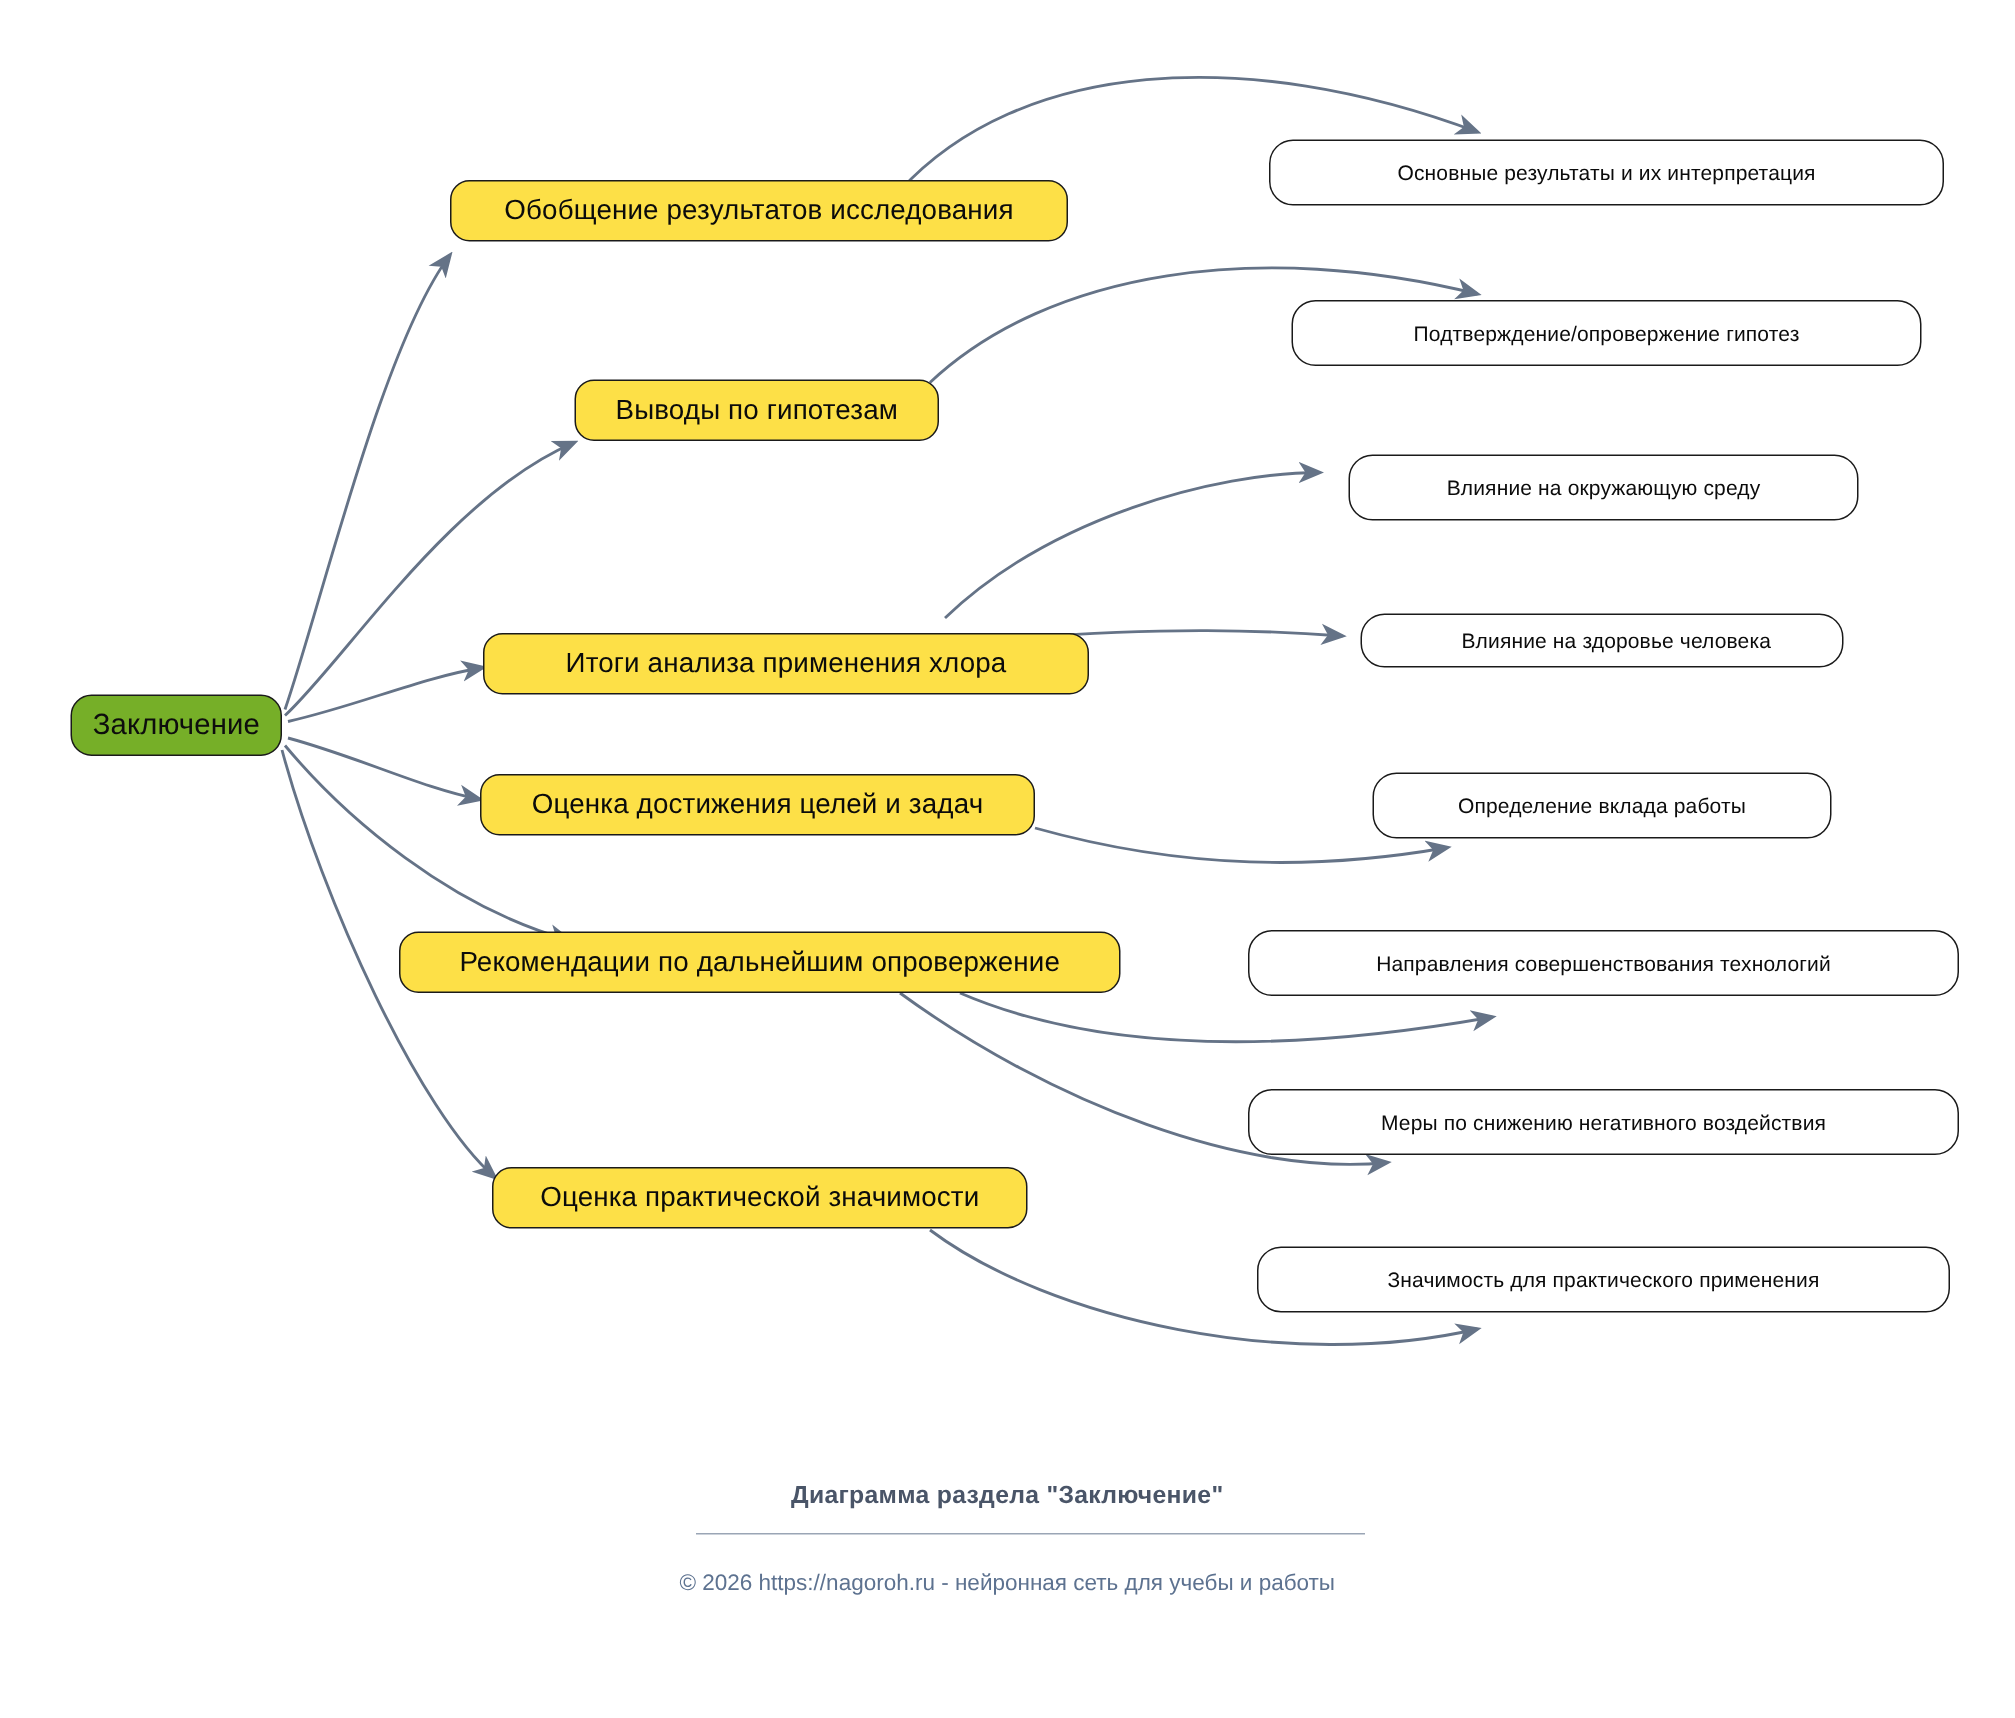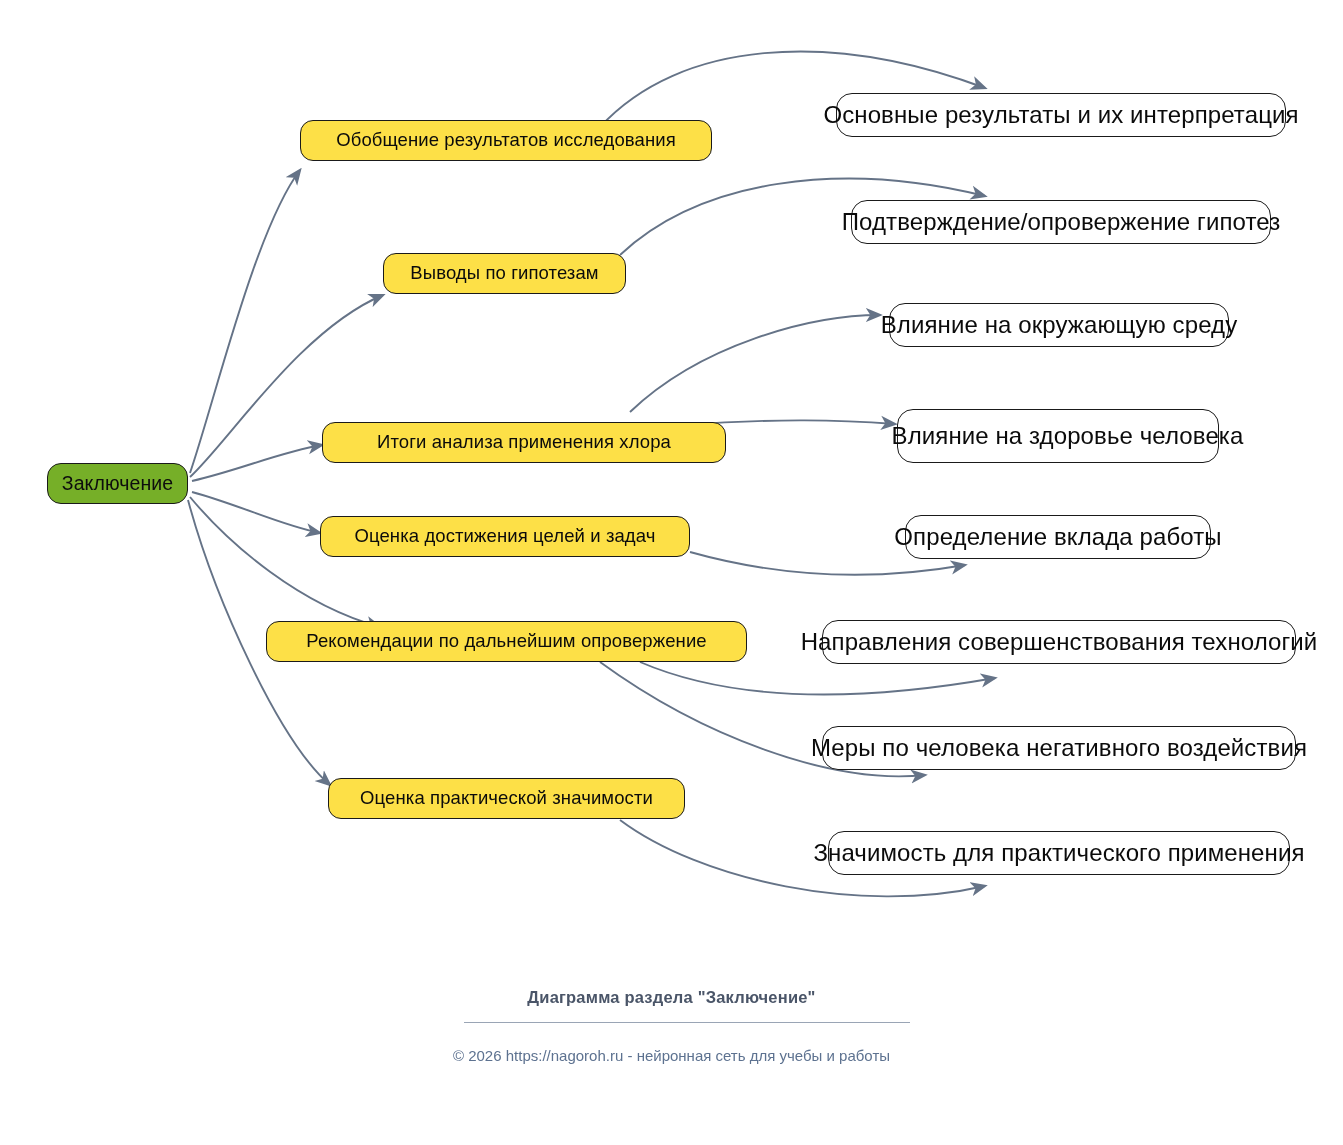--- a/index.html
+++ b/index.html
@@ -52,22 +52,23 @@
     background: #fde047;
     border: 1.6px solid #1a1a1a;
     color: #0b0b0b;
     font-size: 18.5px;
     border-radius: 13px;
   }
   .node-leaf {
     background: #ffffff;
     border: 1.7px solid #1a1a1a;
     color: #0b0b0b;
-    font-size: 24px;
+    font-size: 14px;
     border-radius: 16px;
+    margin-left: 10px;
   }
   .footer {
     position: absolute;
     left: 0;
     width: 1343px;
     text-align: center;
   }
   .footer-title {
     top: 988px;
     font-size: 16.5px;
@@ -152,34 +153,34 @@
   </div>
 
   <div class="node node-leaf" style="left:851px; top:200px; width:420px; height:44px;">
     <span class="node-label">Подтверждение/опровержение гипотез</span>
   </div>
 
   <div class="node node-leaf" style="left:889px; top:303px; width:340px; height:44px;">
     <span class="node-label">Влияние на окружающую среду</span>
   </div>
 
-  <div class="node node-leaf" style="left:897px; top:409px; width:322px; height:54px;padding-left:19px;">
+  <div class="node node-leaf" style="left:897px; top:409px; width:322px; height:36px;padding-left:19px;">
     <span class="node-label">Влияние на здоровье человека</span>
   </div>
 
   <div class="node node-leaf" style="left:905px; top:515px; width:306px; height:44px;">
     <span class="node-label">Определение вклада работы</span>
   </div>
 
   <div class="node node-leaf" style="left:822px; top:620px; width:474px; height:44px;">
     <span class="node-label">Направления совершенствования технологий</span>
   </div>
 
   <div class="node node-leaf" style="left:822px; top:726px; width:474px; height:44px;">
-    <span class="node-label">Меры по человека негативного воздействия</span>
+    <span class="node-label">Меры по снижению негативного воздействия</span>
   </div>
 
   <div class="node node-leaf" style="left:828px; top:831px; width:462px; height:44px;">
     <span class="node-label">Значимость для практического применения</span>
   </div>
 
   <div class="footer footer-title">Диаграмма раздела "Заключение"</div>
 
   <div class="footer-rule"></div>
 

